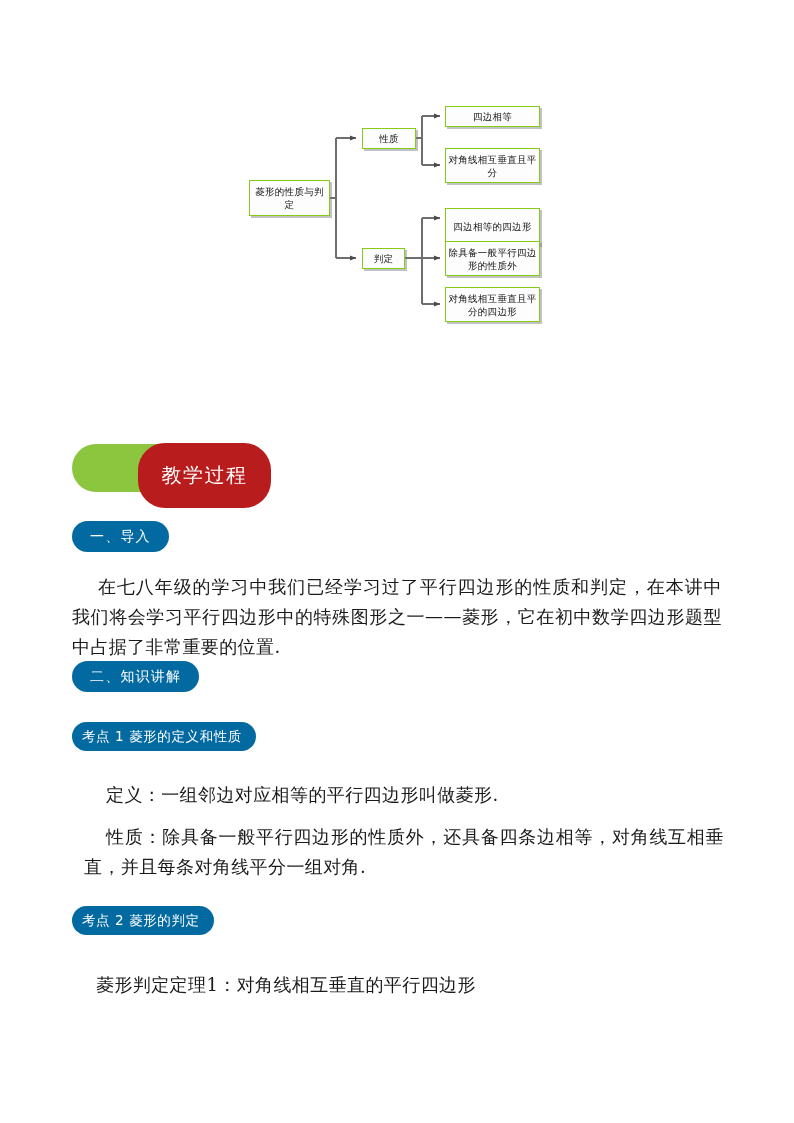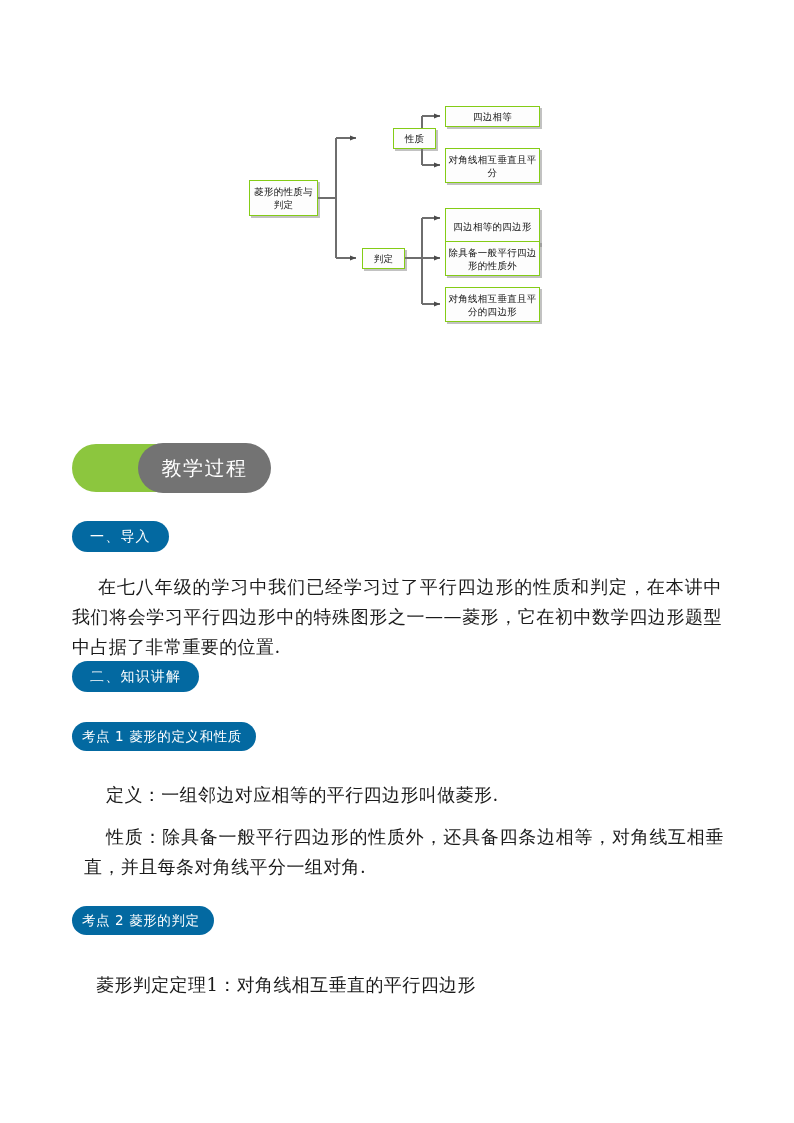--- a/index.html
+++ b/index.html
@@ -61,23 +61,23 @@
     width: 116px;
     height: 48px;
     border-radius: 26px;
     background: #8CC63E;
   }
   .pill-front {
     position: absolute;
     left: 66px;
     top: 0;
     width: 133px;
-    height: 50px;
+    height: 65px;
     border-radius: 27px;
-    background: #737373;
+    background: #b91c1c;
     display: flex;
     align-items: center;
     justify-content: center;
   }
   .pill-front .pill-text {
     color: #ffffff;
     font-size: 20px;
     letter-spacing: 1.5px;
     font-family: "DejaVu Sans", "Liberation Sans", sans-serif;
   }
@@ -150,25 +150,25 @@
       <path d="M422,165 L440,165" marker-end="url(#arrow)"></path>
 
       <path d="M405,258 L422,258"></path>
       <path d="M422,218 L422,304"></path>
       <path d="M422,218 L440,218" marker-end="url(#arrow)"></path>
       <path d="M422,258 L440,258" marker-end="url(#arrow)"></path>
       <path d="M422,304 L440,304" marker-end="url(#arrow)"></path>
     </g>
   </svg>
 
-  <div class="dg-box" style="left:249px; top:180px; width:69px; height:36px;">
+  <div class="dg-box" style="left:249px; top:180px; width:81px; height:36px;">
     <span>菱形的性质与判定</span>
   </div>
 
-  <div class="dg-box" style="left:362px; top:128px; width:43px; height:21px;margin-left:31px;">
+  <div class="dg-box" style="left:362px; top:128px; width:54px; height:21px;">
     <span>性质</span>
   </div>
 
   <div class="dg-box" style="left:362px; top:248px; width:43px; height:21px;">
     <span>判定</span>
   </div>
 
   <div class="dg-box" style="left:445px; top:106px; width:95px; height:21px;">
     <span>四边相等</span>
   </div>

